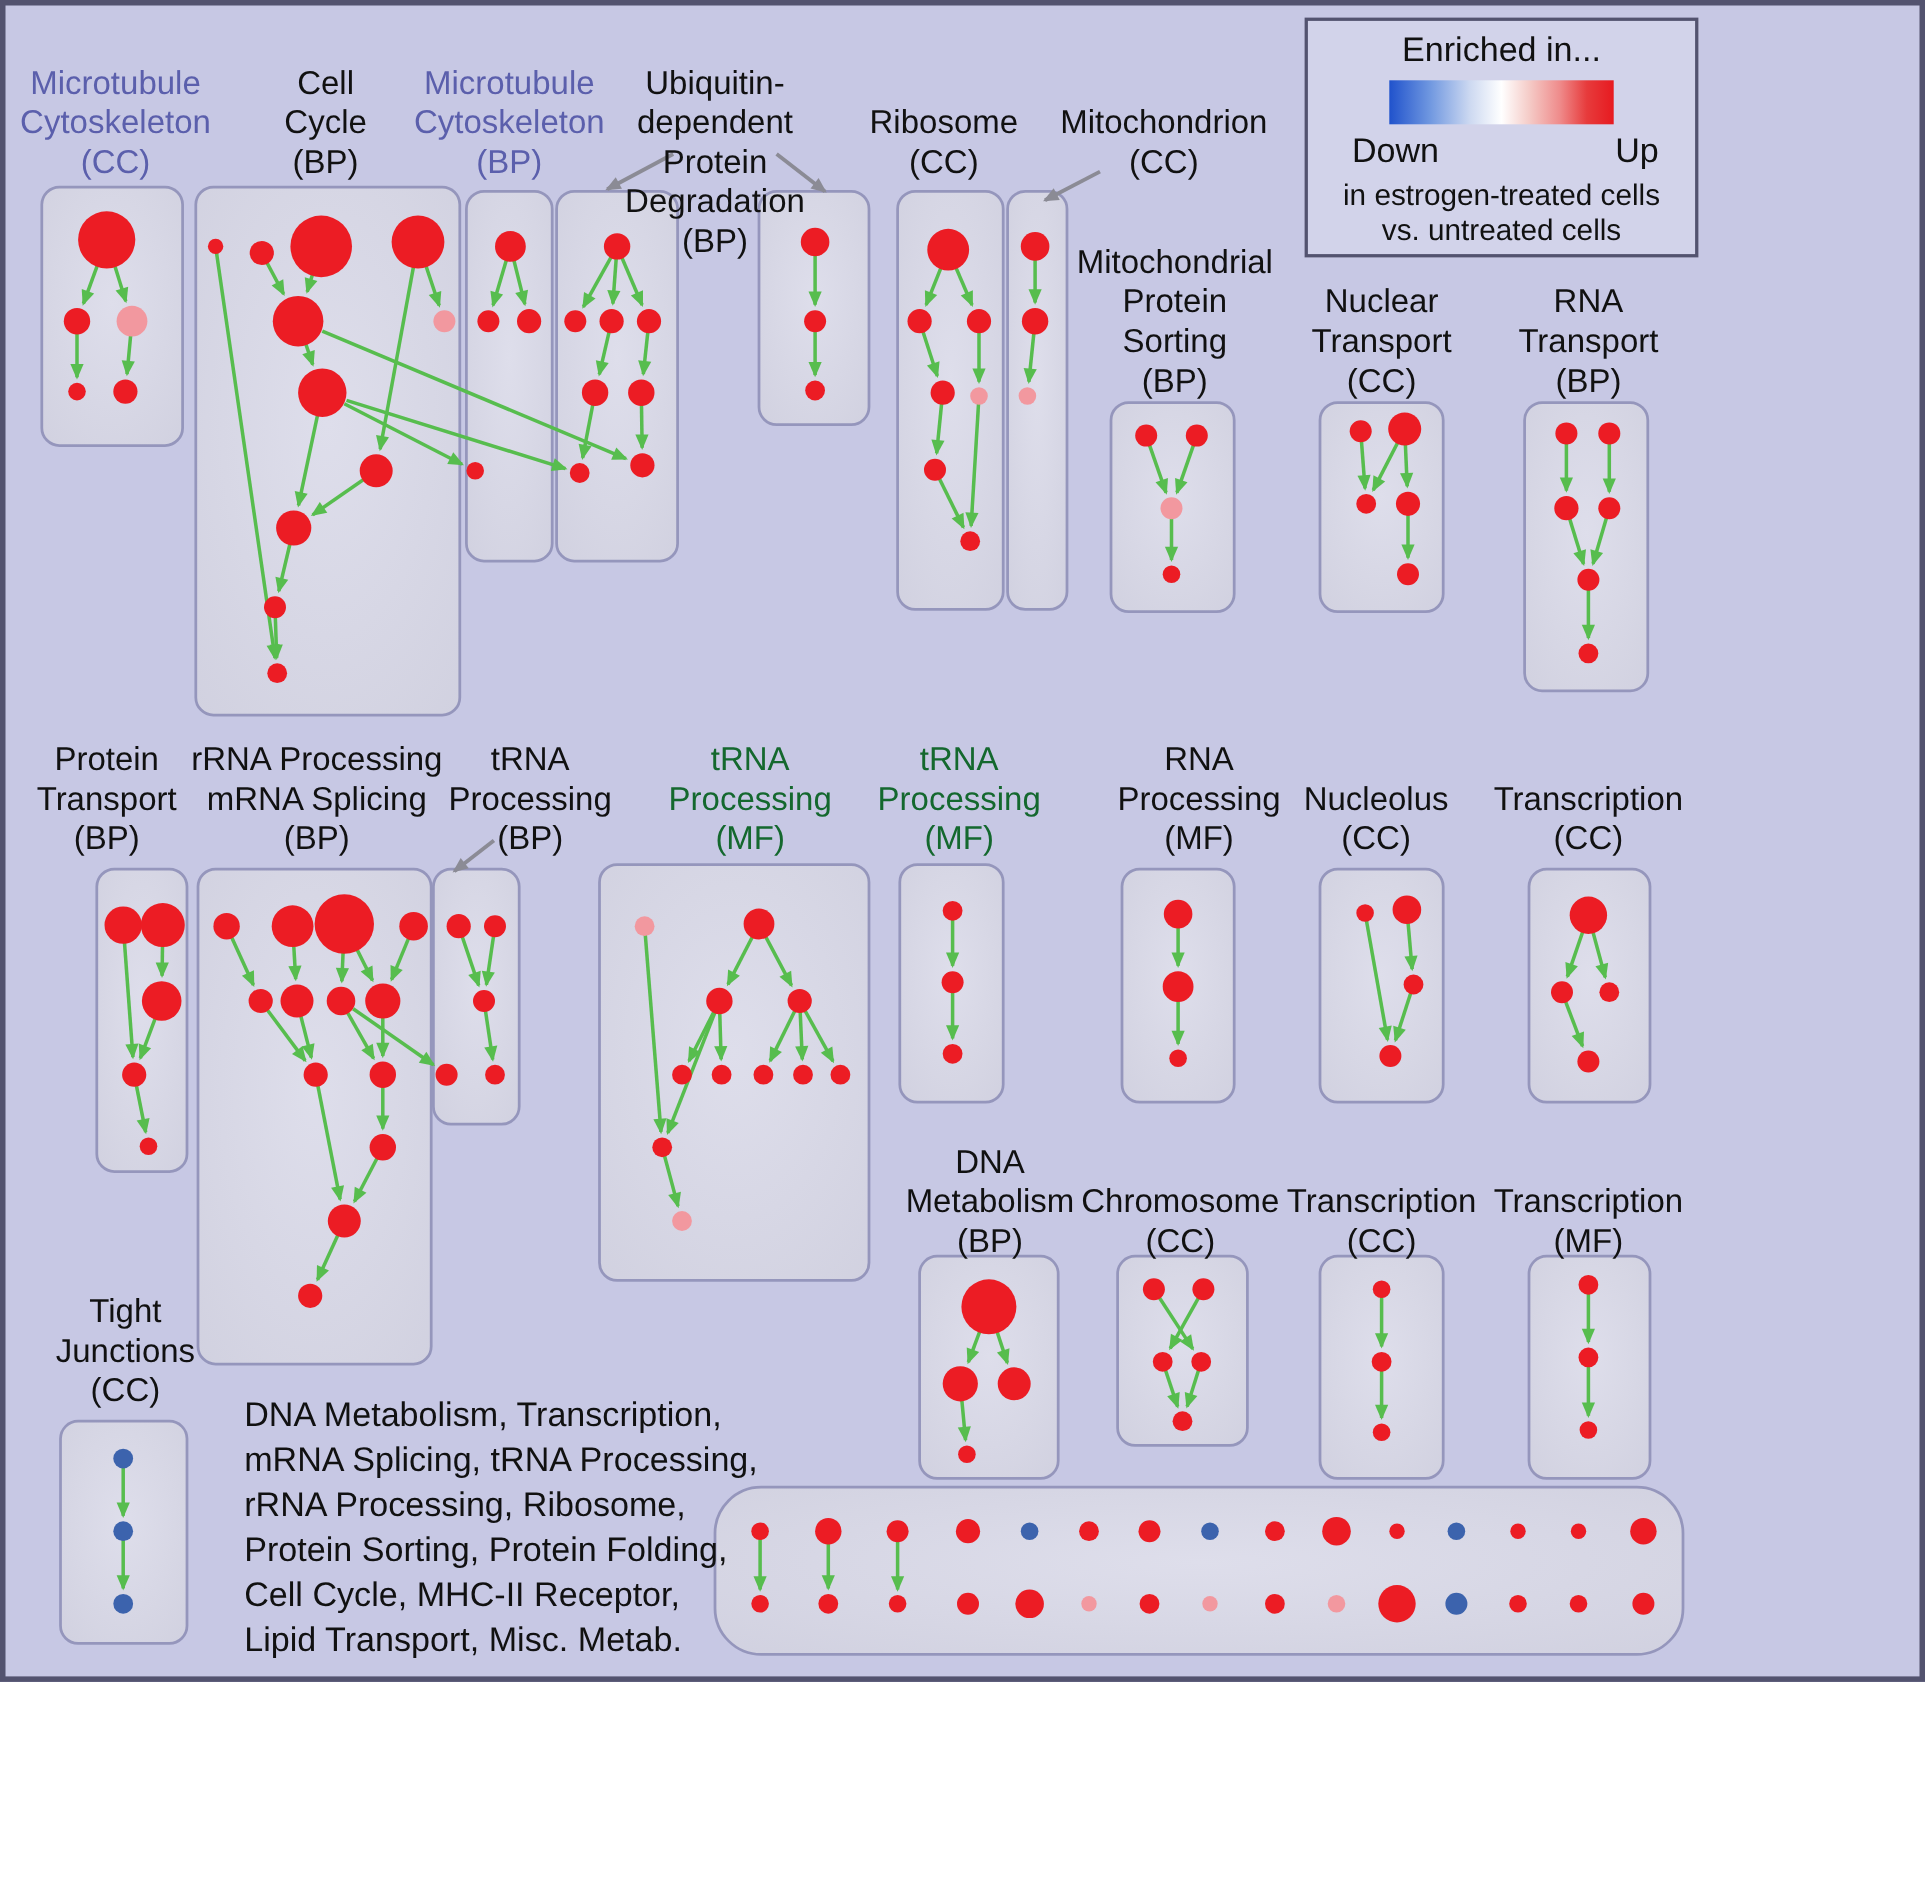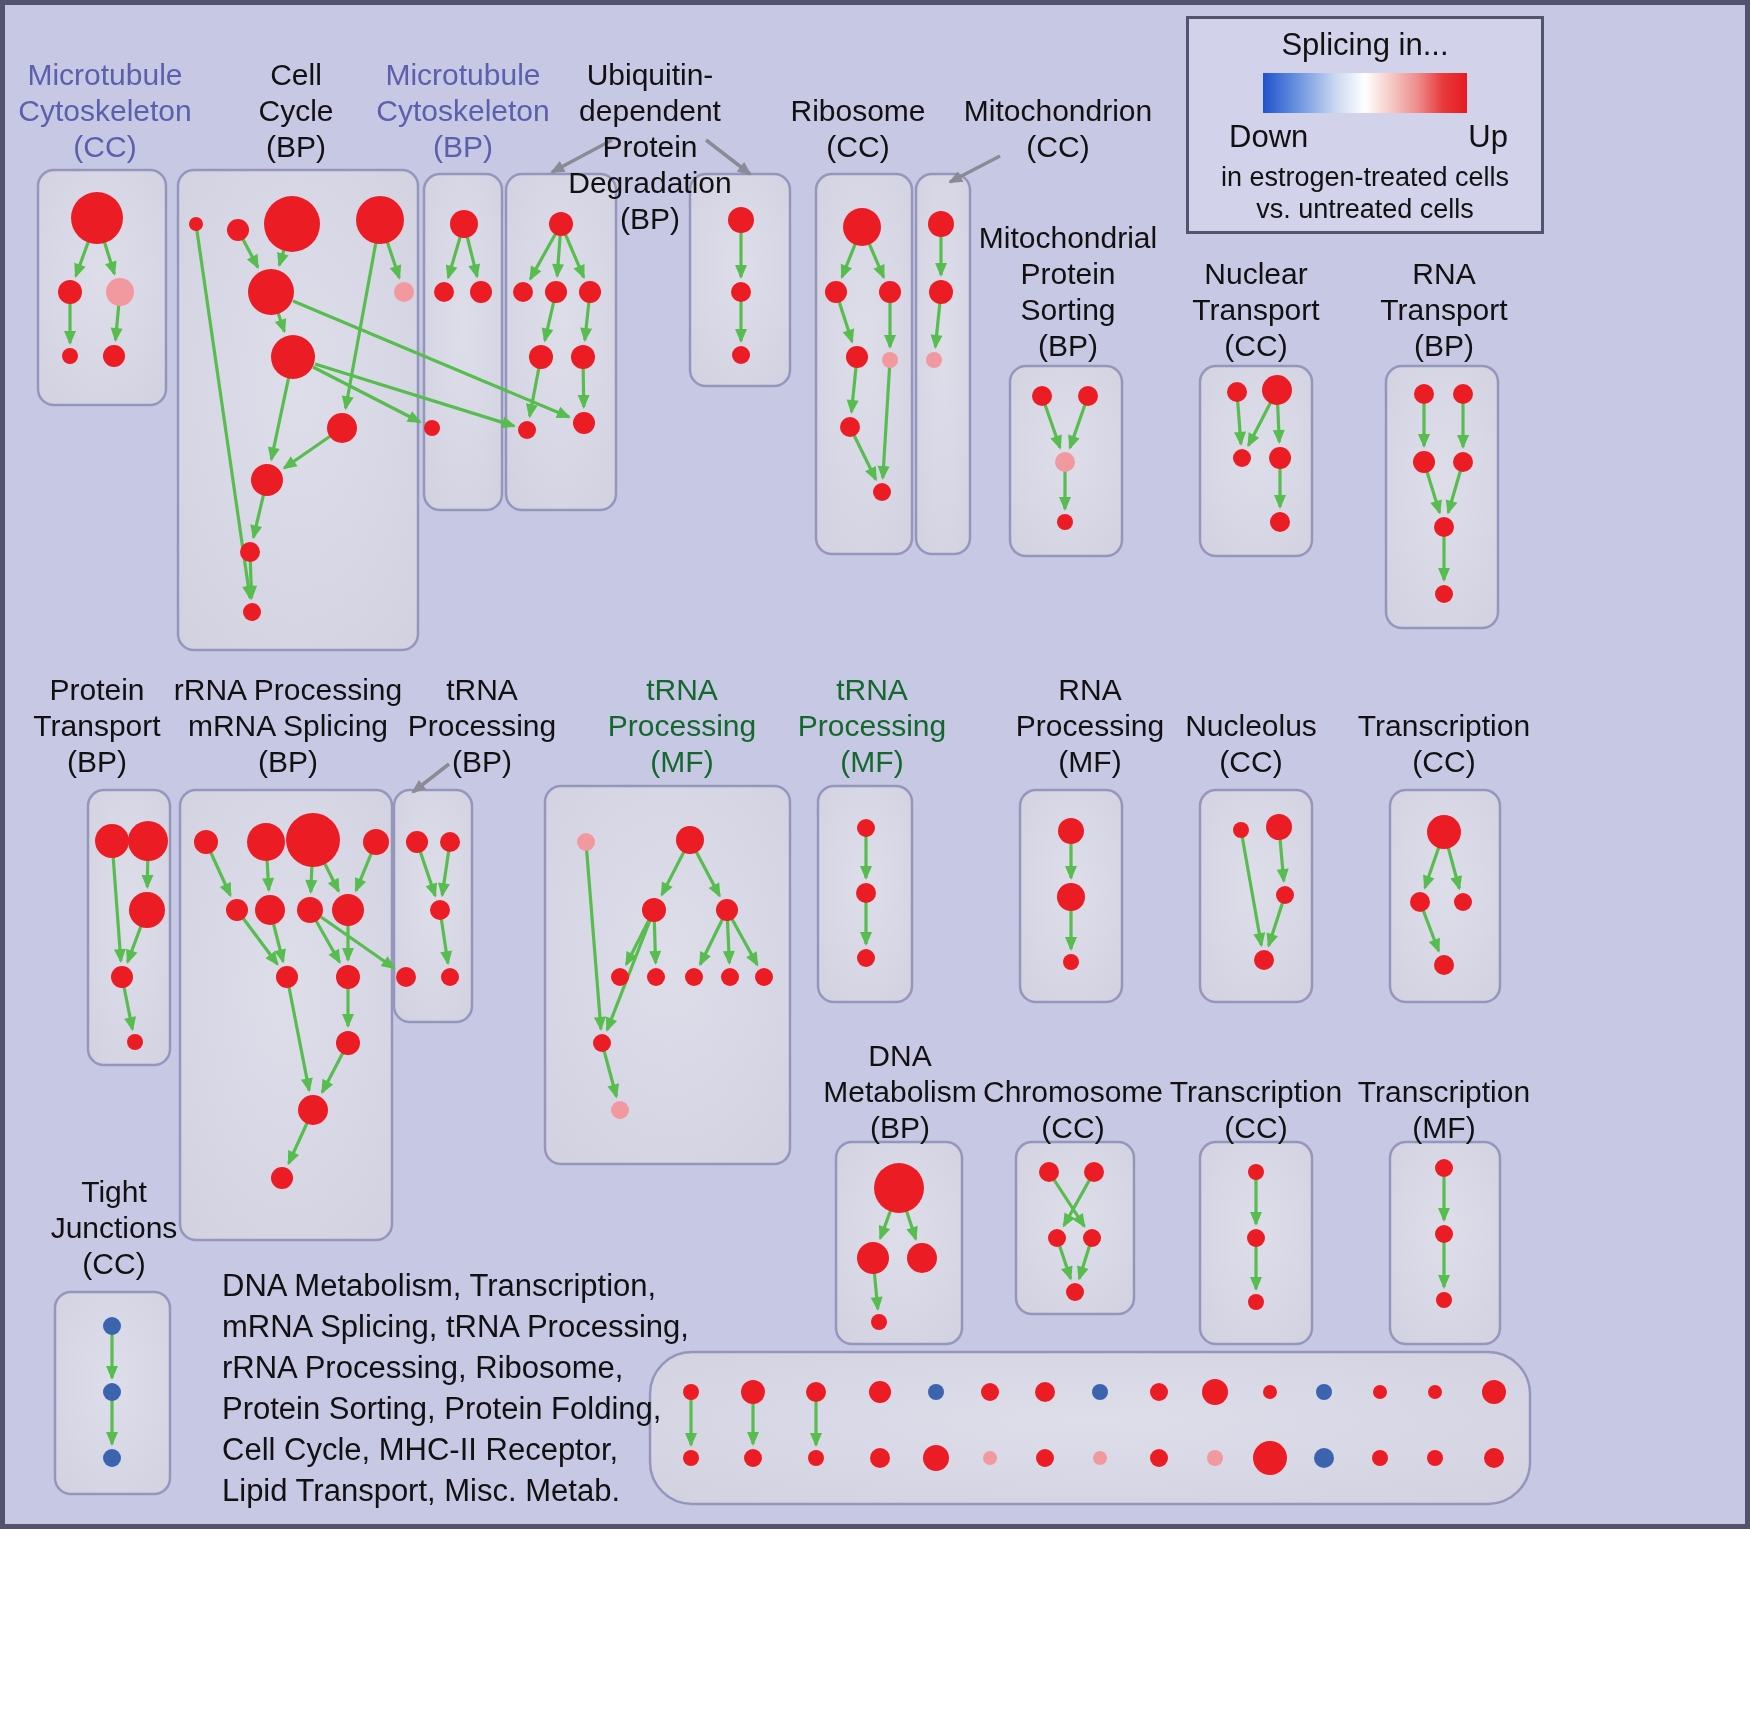--- a/index.html
+++ b/index.html
@@ -387,21 +387,21 @@
       <text x="1444" y="736" fill="#111111" font-size="30" text-anchor="middle"><tspan x="1444" dy="0">Transcription</tspan><tspan x="1444" dy="36">(CC)</tspan></text>
       <text x="114" y="1202" fill="#111111" font-size="30" text-anchor="middle"><tspan x="114" dy="0">Tight</tspan><tspan x="114" dy="36">Junctions</tspan><tspan x="114" dy="36">(CC)</tspan></text>
       <text x="900" y="1066" fill="#111111" font-size="30" text-anchor="middle"><tspan x="900" dy="0">DNA</tspan><tspan x="900" dy="36">Metabolism</tspan><tspan x="900" dy="36">(BP)</tspan></text>
       <text x="1073" y="1102" fill="#111111" font-size="30" text-anchor="middle"><tspan x="1073" dy="0">Chromosome</tspan><tspan x="1073" dy="36">(CC)</tspan></text>
       <text x="1256" y="1102" fill="#111111" font-size="30" text-anchor="middle"><tspan x="1256" dy="0">Transcription</tspan><tspan x="1256" dy="36">(CC)</tspan></text>
       <text x="1444" y="1102" fill="#111111" font-size="30" text-anchor="middle"><tspan x="1444" dy="0">Transcription</tspan><tspan x="1444" dy="36">(MF)</tspan></text>
       <text x="222" y="1296" fill="#111111" font-size="31" text-anchor="start"><tspan x="222" dy="0">DNA Metabolism, Transcription,</tspan><tspan x="222" dy="41">mRNA Splicing, tRNA Processing,</tspan><tspan x="222" dy="41">rRNA Processing, Ribosome,</tspan><tspan x="222" dy="41">Protein Sorting, Protein Folding,</tspan><tspan x="222" dy="41">Cell Cycle, MHC-II Receptor,</tspan><tspan x="222" dy="41">Lipid Transport, Misc. Metab.</tspan></text>
     </svg>
 
   <div class="legend">
-    <div class="legend-title">Splicing in...</div>
+    <div class="legend-title">Enriched in...</div>
     <div class="legend-bar"></div>
     <div class="legend-updown">
       <span>Down</span>
       <span>Up</span>
     </div>
     <div class="legend-sub first">in estrogen-treated cells</div>
     <div class="legend-sub">vs. untreated cells</div>
   </div>
 
   <div class="frame"></div>

